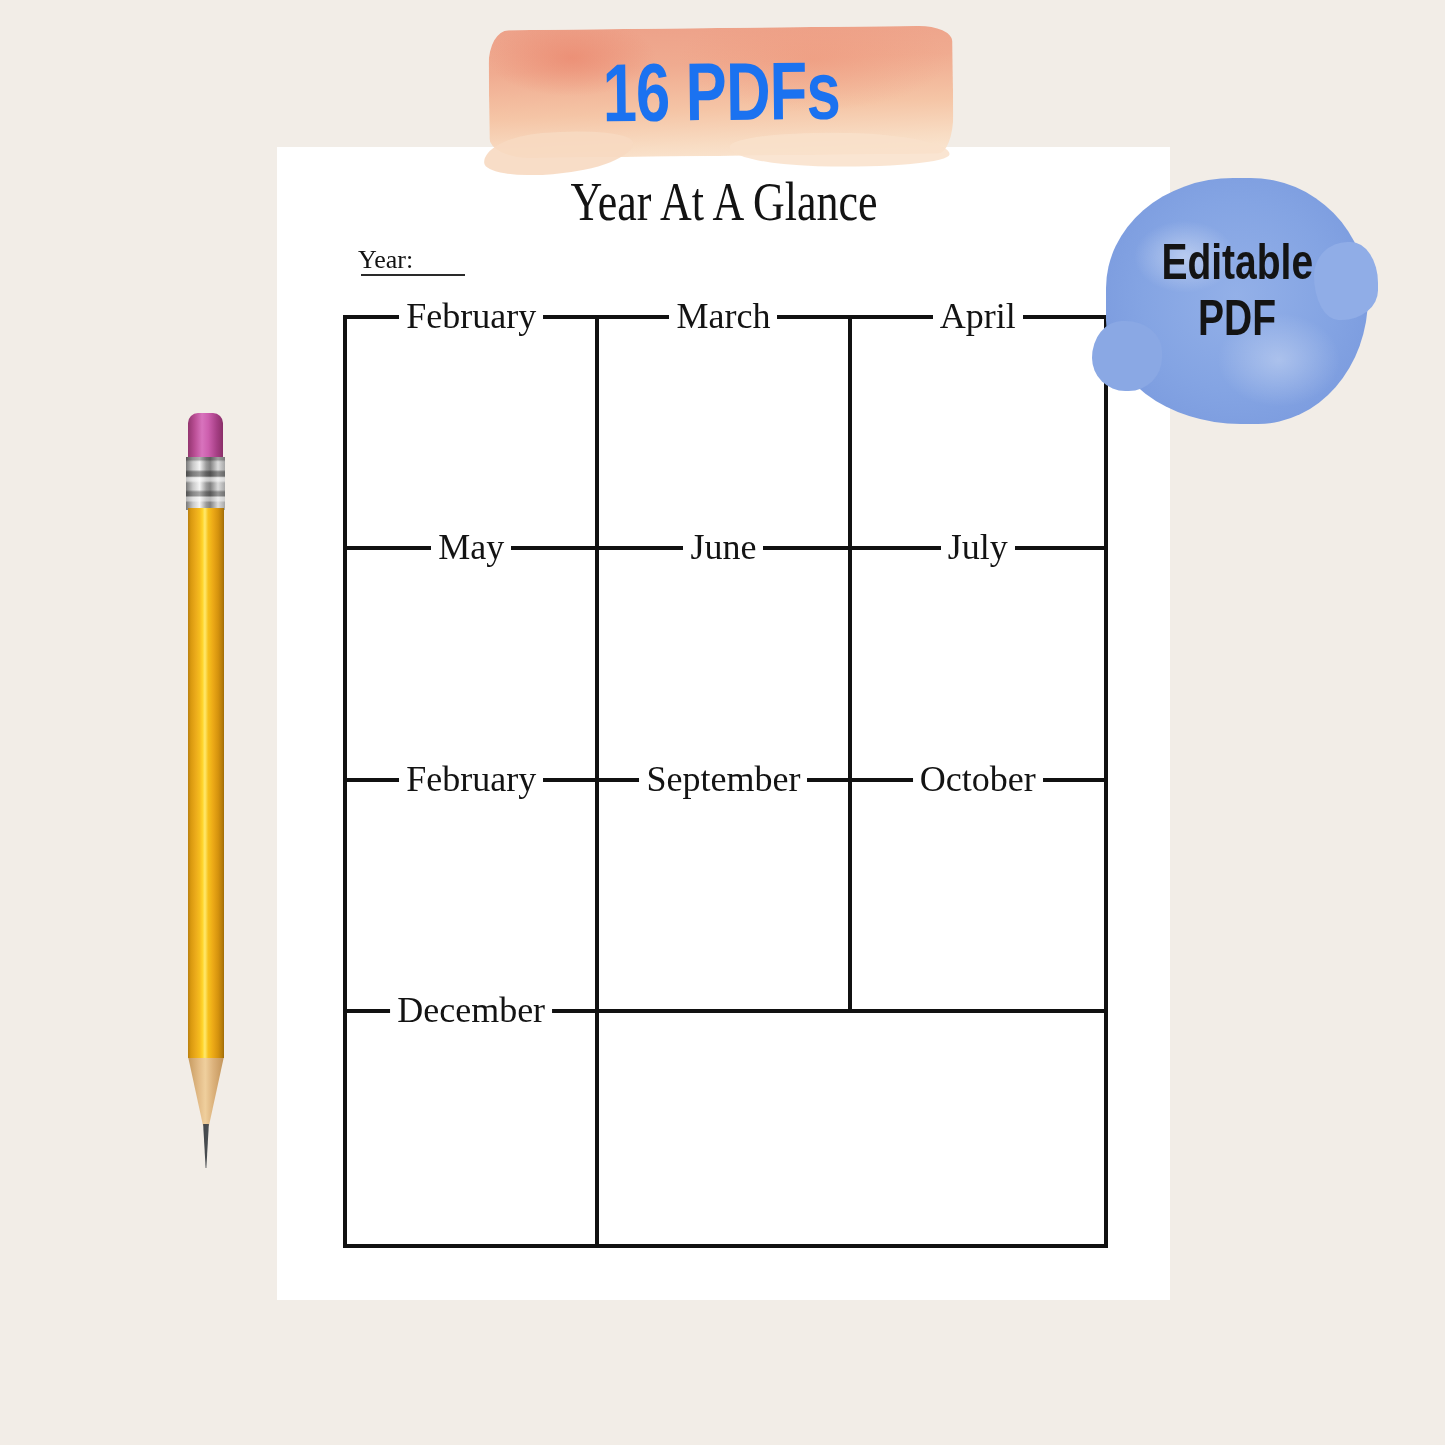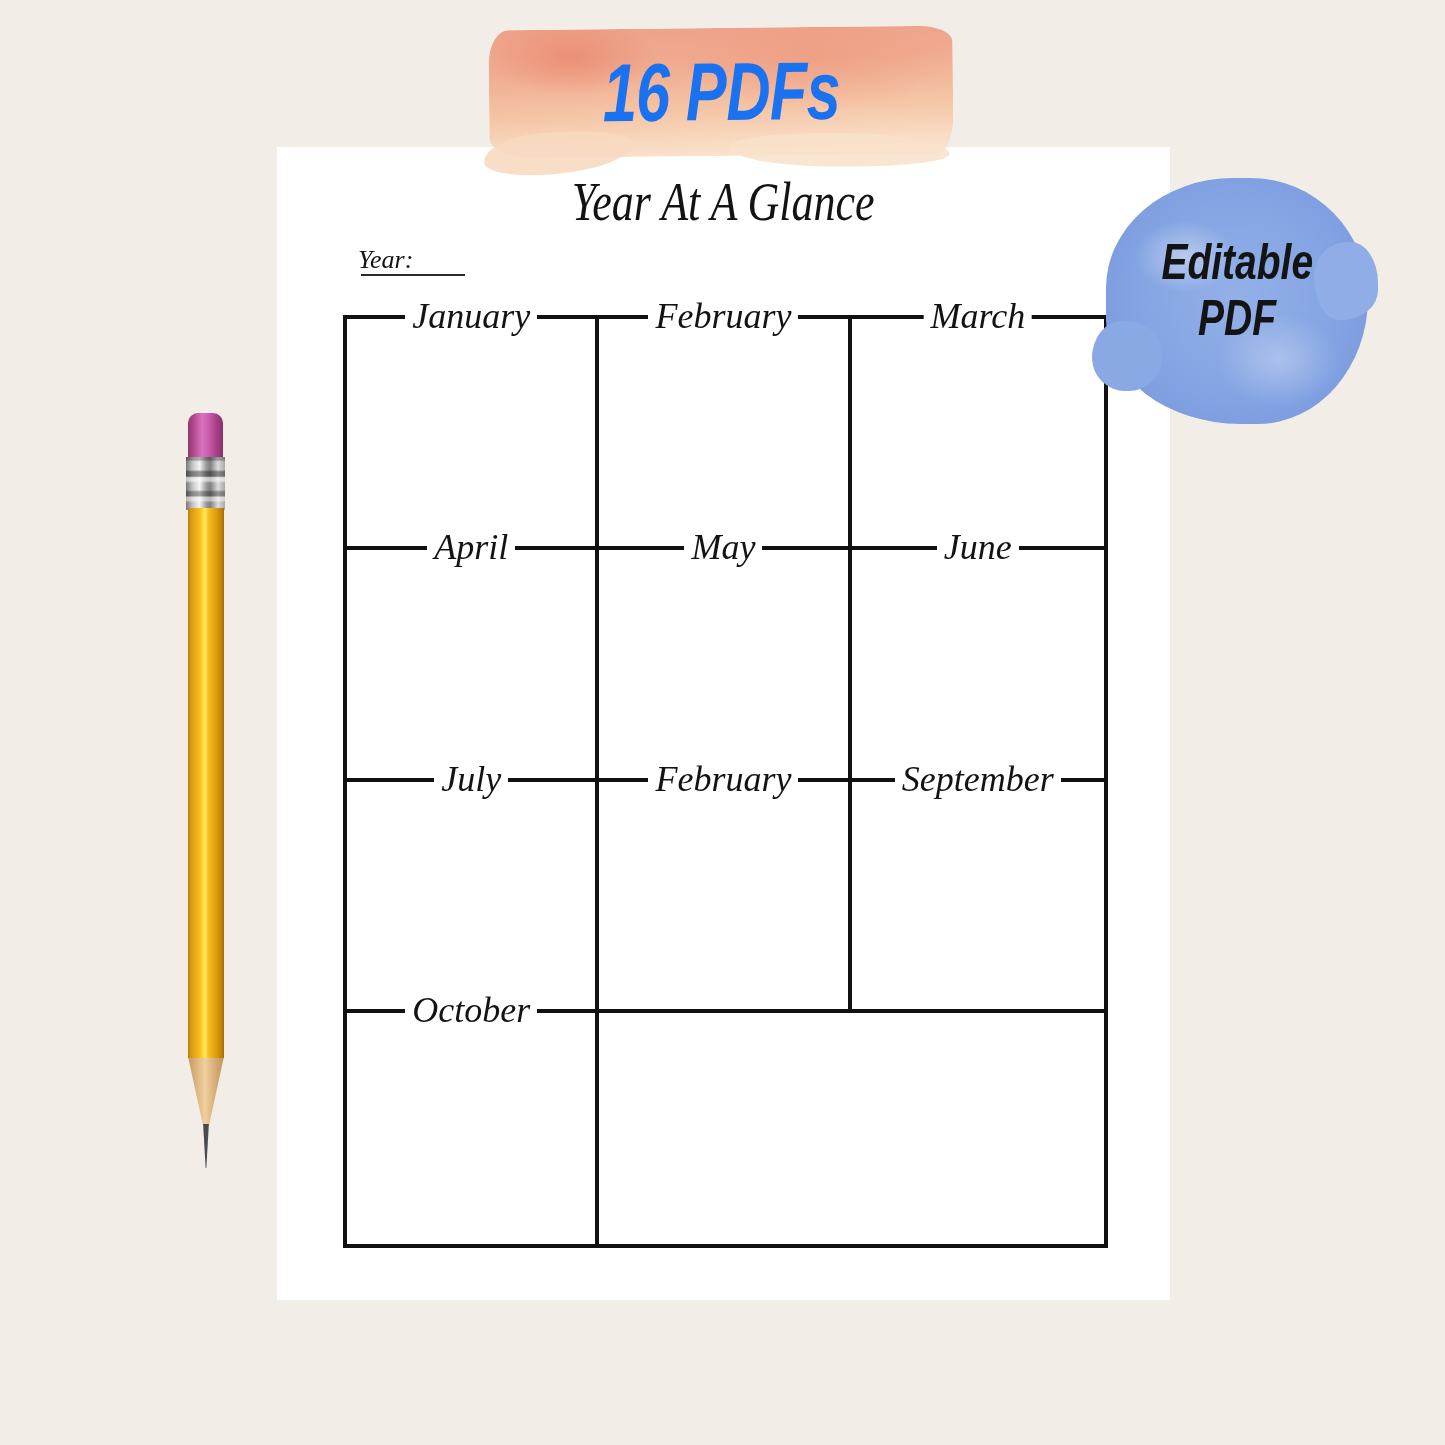--- a/index.html
+++ b/index.html
@@ -1,18 +1,18 @@
 <!DOCTYPE html>
 <html><head>
 <meta charset="utf-8">
 <style>
   html,body{margin:0;padding:0;background:#e9e4dd;}
   .canvas{
     position:relative;width:1445px;height:1445px;overflow:hidden;
-    background:#f2ede7;font-family:"Liberation Serif",serif;color:#131313;font-style:italic;
+    background:#f2ede7;font-family:"Liberation Serif",serif;color:#131313;
   }
 
   
   .page{
     position:absolute;left:277px;top:147px;width:893px;height:1153px;
     background:#ffffff;
   }
   .page-title{
     position:absolute;left:0;top:26px;width:100%;
     text-align:center;font-size:55px;line-height:1.05;font-weight:500;
@@ -159,23 +159,20 @@
   <div class="page">
     <div class="page-title">
       <span class="squeeze">Year At A Glance</span>
     </div>
     <div class="year-row">
       <span>Year:</span>
         <span class="year-line"></span>
     </div>
     <div class="grid">
         <div class="cell">
-          <span class="month-label">January</span>
-        </div>
-        <div class="cell">
           <span class="month-label">February</span>
         </div>
         <div class="cell">
           <span class="month-label">March</span>
         </div>
         <div class="cell">
           <span class="month-label">April</span>
         </div>
         <div class="cell">
           <span class="month-label">May</span>
@@ -187,20 +184,23 @@
           <span class="month-label">July</span>
         </div>
         <div class="cell">
           <span class="month-label">February</span>
         </div>
         <div class="cell">
           <span class="month-label">September</span>
         </div>
         <div class="cell">
           <span class="month-label">October</span>
+        </div>
+        <div class="cell">
+          <span class="month-label">December</span>
         </div>
       </div>
   </div>
 
   <div class="blob blob-blue">
     <span class="line">Editable</span>
     <span class="line">PDF</span>
   </div>
 
 

